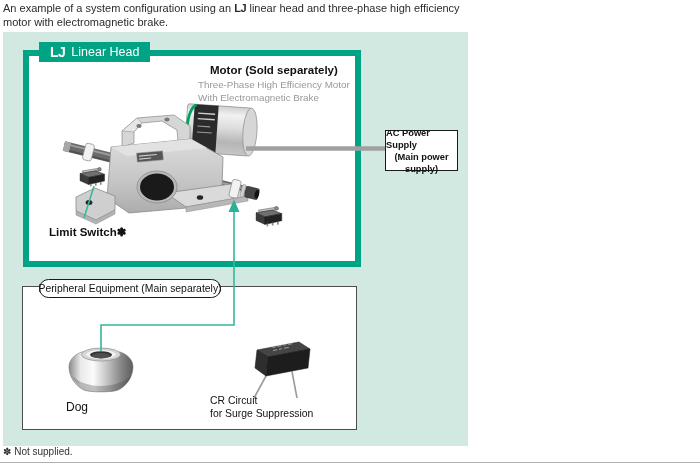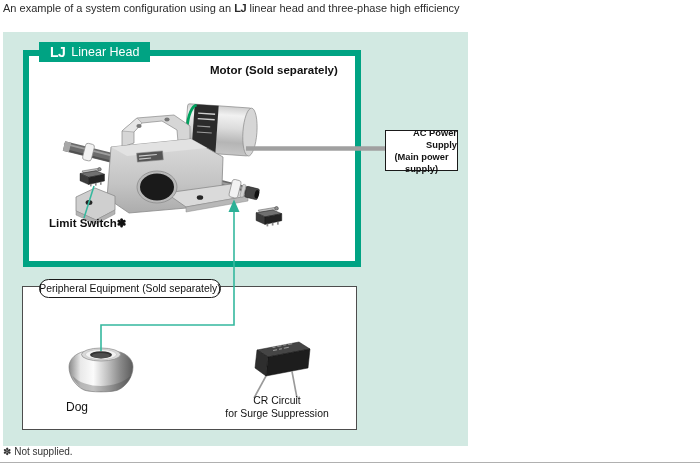--- a/index.html
+++ b/index.html
@@ -32,64 +32,67 @@
   .motor-text .t1 { font-size:11.5px; font-weight:bold; color:#111; margin-bottom:2px;margin-left:12px; }
   .motor-text .t2 { font-size:9.8px; color:#999; line-height:13px; }
 
   
   .illu   { left:40px;  top:95px;  width:290px; height:148px; z-index:3; }
   .overlay{ left:0; top:0; width:700px; height:465px; z-index:4; pointer-events:none; }
 
   
   .ac-box { left:385px; top:130px; width:73px; height:41px; background:#fff;
     border:1.5px solid #1a1a1a; z-index:5; display:flex; flex-direction:column;
-    align-items:center; justify-content:center; text-align:right;
+    align-items:center; justify-content:center; text-align:left;
     font-size:9.3px; font-weight:bold; color:#111; line-height:12px; }
 
   
-  .limit-label { left:49px; top:216px; font-size:11.5px; font-weight:bold; color:#111; z-index:6; }
+  .limit-label { left:49px; top:225px; font-size:11.5px; font-weight:bold; color:#111; z-index:6; }
 
   
   .peri-box { left:22px; top:286px; width:335px; height:144px; background:#fff;
     border:1px solid #4d4d4d; z-index:2; }
   .peri-badge { left:39px; top:279px; width:182px; height:19px; background:#fff;
     border:1.5px solid #1a1a1a; border-radius:10px; z-index:6;
     display:flex; align-items:center; justify-content:center;
     font-size:10.4px; color:#111; white-space:nowrap; }
 
   .dog-illu { left:68px; top:345px; width:66px; height:54px; z-index:3; }
   .dog-label{ left:66px; top:400px; width:70px; text-align:left; font-size:12px; color:#111; z-index:5; }
 
   .cr-illu  { left:240px; top:338px; width:76px; height:62px; z-index:3; }
-  .cr-label { left:210px; top:395px; width:134px; text-align:center; font-size:10.4px;
+  .cr-label { left:210px; top:395px; width:134px; font-size:10.4px;
     color:#111; line-height:12.5px; z-index:5; }
 
   .footnote { left:3px; top:446px; font-size:10px; color:#333; z-index:2; }
   .bottom-rule { left:0; top:462px; width:700px; height:1px; background:#b0b0b0; z-index:2; }
 </style>
 </head>
 <body>
 
 <div class="page">
 
   <div class="abs caption">
     <div><span>An example of a system configuration using an </span><b>LJ</b><span> linear head and three-phase high efficiency</span></div>
+    <div>motor with electromagnetic brake.</div>
   </div>
 
   <div class="abs mint"></div>
 
   <div class="abs main-box"></div>
 
   <div class="abs lj-badge">
     <span class="logo">LJ</span>
     <span class="txt">Linear Head</span>
   </div>
 
   <div class="abs motor-text">
     <div class="t1">Motor (Sold separately)</div>
+    <div class="t2">Three-Phase High Efficiency Motor</div>
+    <div class="t2">With Electromagnetic Brake</div>
   </div>
 
   <svg class="abs illu" viewBox="40 95 290 148" xmlns="http://www.w3.org/2000/svg">
     <defs>
       <linearGradient id="gCyl" x1="0" y1="0" x2="0" y2="1">
         <stop offset="0" stop-color="#cfcfcf"></stop>
           <stop offset="0.18" stop-color="#f1f1f1"></stop>
         <stop offset="0.45" stop-color="#dcdcdc"></stop>
           <stop offset="0.75" stop-color="#b5b5b5"></stop>
         <stop offset="1" stop-color="#c6c6c6"></stop>
@@ -177,21 +180,21 @@
 
   <div class="abs ac-box">
     <span>AC Power Supply</span>
     <span>(Main power</span>
     <span>supply)</span>
   </div>
 
   <div class="abs limit-label">Limit Switch✽</div>
 
   <div class="abs peri-box"></div>
-  <div class="abs peri-badge">Peripheral Equipment (Sold separately)</div>
+  <div class="abs peri-badge">Peripheral Equipment (Main separately)</div>
 
   <svg class="abs dog-illu" viewBox="0 0 66 54" xmlns="http://www.w3.org/2000/svg">
     <defs>
       <linearGradient id="gDog" x1="0" y1="0" x2="1" y2="0">
         <stop offset="0" stop-color="#8a8a8a"></stop>
           <stop offset="0.18" stop-color="#e9e9e9"></stop>
         <stop offset="0.38" stop-color="#fbfbfb"></stop>
           <stop offset="0.6" stop-color="#c2c2c2"></stop>
         <stop offset="0.8" stop-color="#8a8a8a"></stop>
           <stop offset="1" stop-color="#5c5c5c"></stop>

